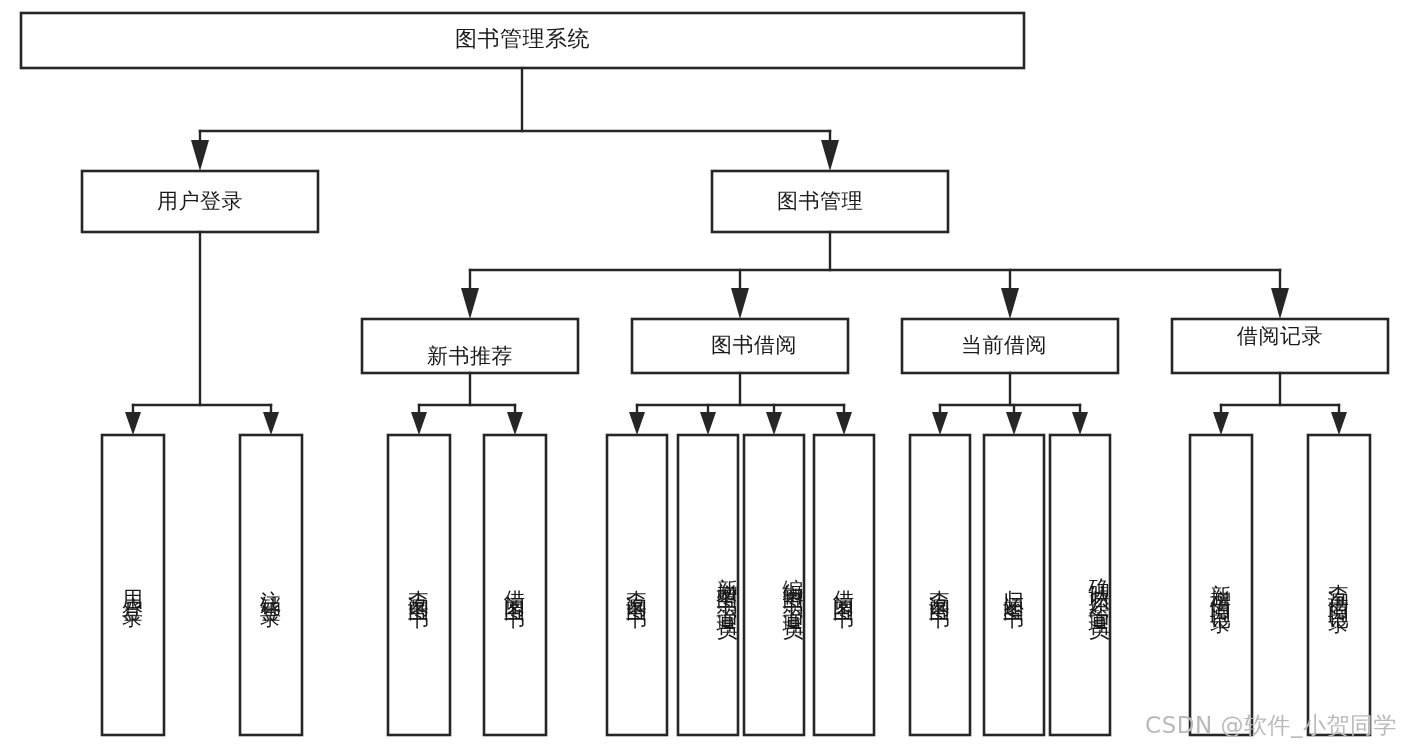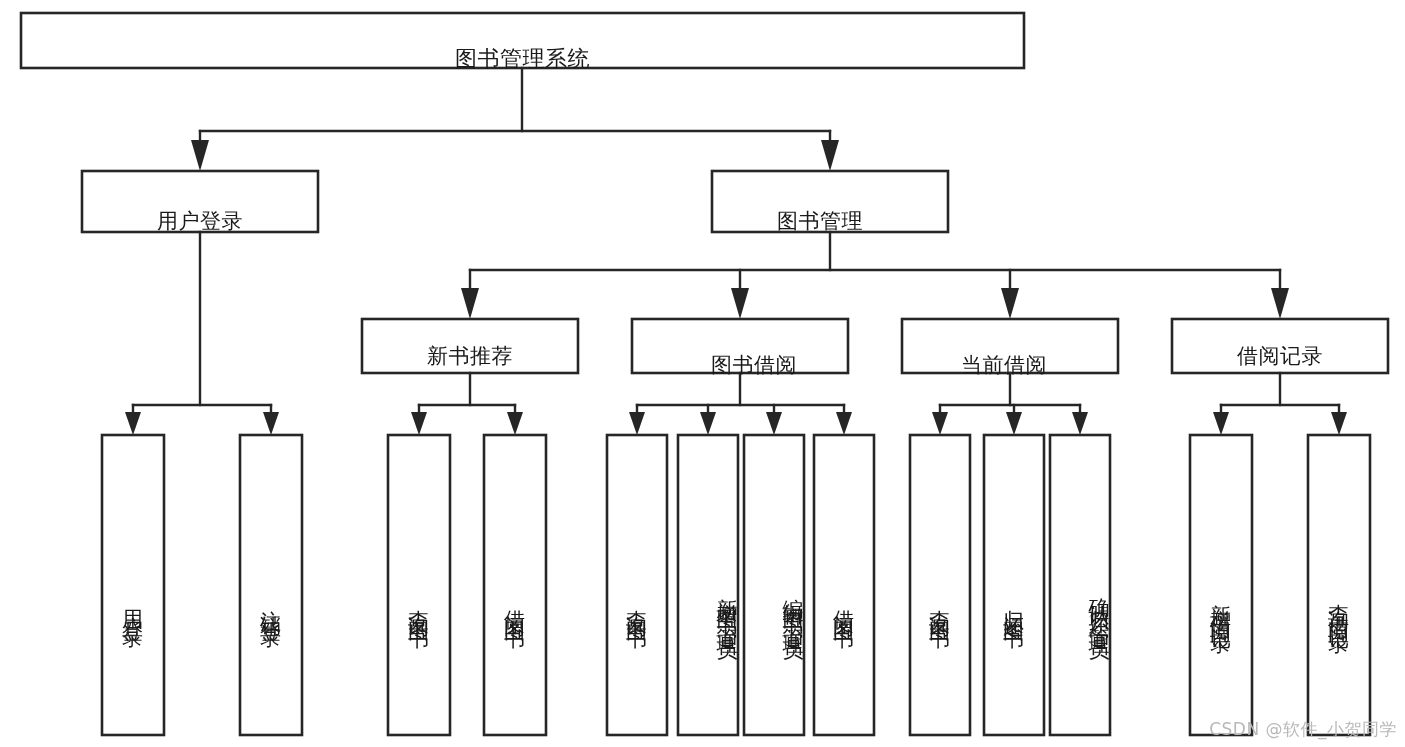--- a/index.html
+++ b/index.html
@@ -44,21 +44,20 @@
   .node-label {
     position: absolute;
     display: flex;
     align-items: center;
     justify-content: center;
     color: #1a1a1a;
     font-family: "DejaVu Sans", "Liberation Sans", sans-serif;
     text-rendering: geometricPrecision;
     pointer-events: none;
     box-sizing: border-box;
-    margin-top: 20px;
   }
   .node-label.horizontal {
     font-size: 21px;
     letter-spacing: 0.5px;
     line-height: 1.1;
   }
   .node-label.root {
     font-size: 22px;
   }
   .node-label.vertical {
@@ -70,21 +69,21 @@
     white-space: nowrap;
   }
   .node-label.vertical.align-start {
     align-items: flex-start;
     padding-top: 6px;
   }
   #watermark {
     position: absolute;
     right: 8px;
     bottom: 6px;
-    font-size: 17px;
+    font-size: 23px;
     color: #b9b9b9;
     font-family: "DejaVu Sans", "Liberation Sans", sans-serif;
     letter-spacing: 0.5px;
     white-space: nowrap;
     pointer-events: none;
   }
 </style>
 </head>
 <body>
 
@@ -192,21 +191,21 @@
       <polygon class="arrow-head" points="1221,435 1213,412 1229,412"></polygon>
       <polygon class="arrow-head" points="1339,435 1331,412 1347,412"></polygon>
     </g>
   </svg>
 
   <div class="node-label horizontal root" style="left:21px; top:13px; width:1003px; height:55px;">图书管理系统</div>
 
   <div class="node-label horizontal" style="left:82px; top:171px; width:236px; height:61px;">用户登录</div>
   <div class="node-label horizontal" style="left:712px; top:171px; width:216px; height:61px;">图书管理</div>
 
-  <div class="node-label horizontal" style="left:362px; top:307px; width:216px; height:60px;font-family:Liberation Serif, serif;">新书推荐</div>
+  <div class="node-label horizontal" style="left:362px; top:327px; width:216px; height:60px;font-family:Liberation Serif, serif;">新书推荐</div>
   <div class="node-label horizontal" style="left:632px; top:319px; width:244px; height:54px;">图书借阅</div>
   <div class="node-label horizontal" style="left:902px; top:319px; width:204px; height:54px;">当前借阅</div>
   <div class="node-label horizontal" style="left:1172px; top:319px; width:216px; height:36px;">借阅记录</div>
 
   <div class="node-label vertical" style="left:102px; top:435px; width:62px; height:300px;">用户登录</div>
   <div class="node-label vertical" style="left:240px; top:435px; width:62px; height:300px;">注销登录</div>
 
   <div class="node-label vertical" style="left:388px; top:435px; width:62px; height:300px;">查询图书</div>
   <div class="node-label vertical" style="left:484px; top:435px; width:62px; height:300px;">借阅图书</div>
 

